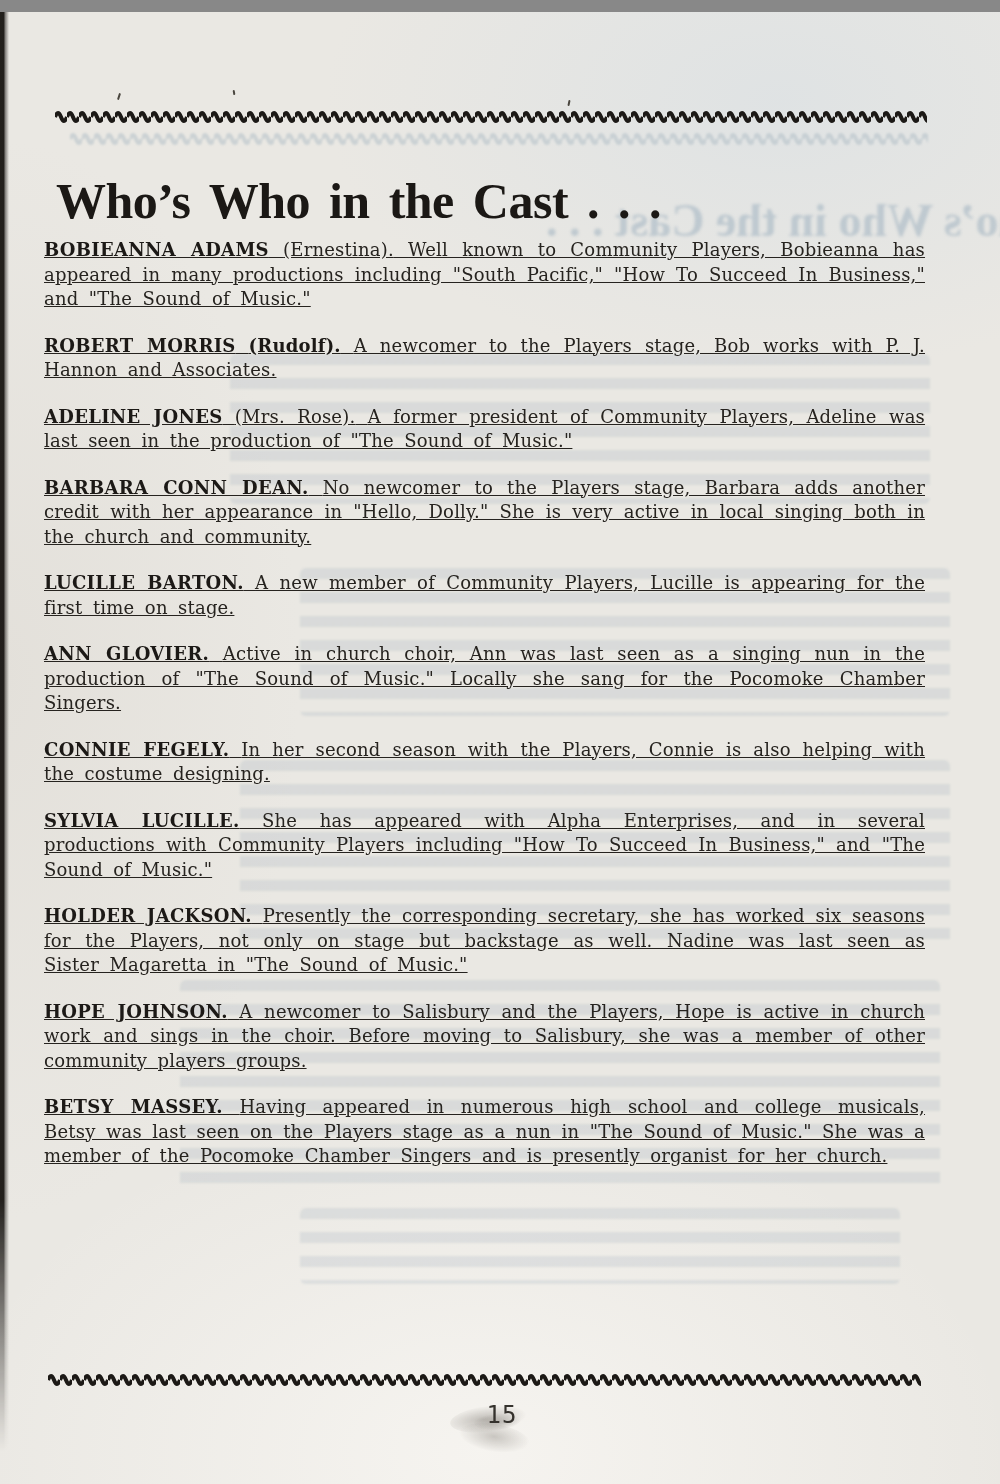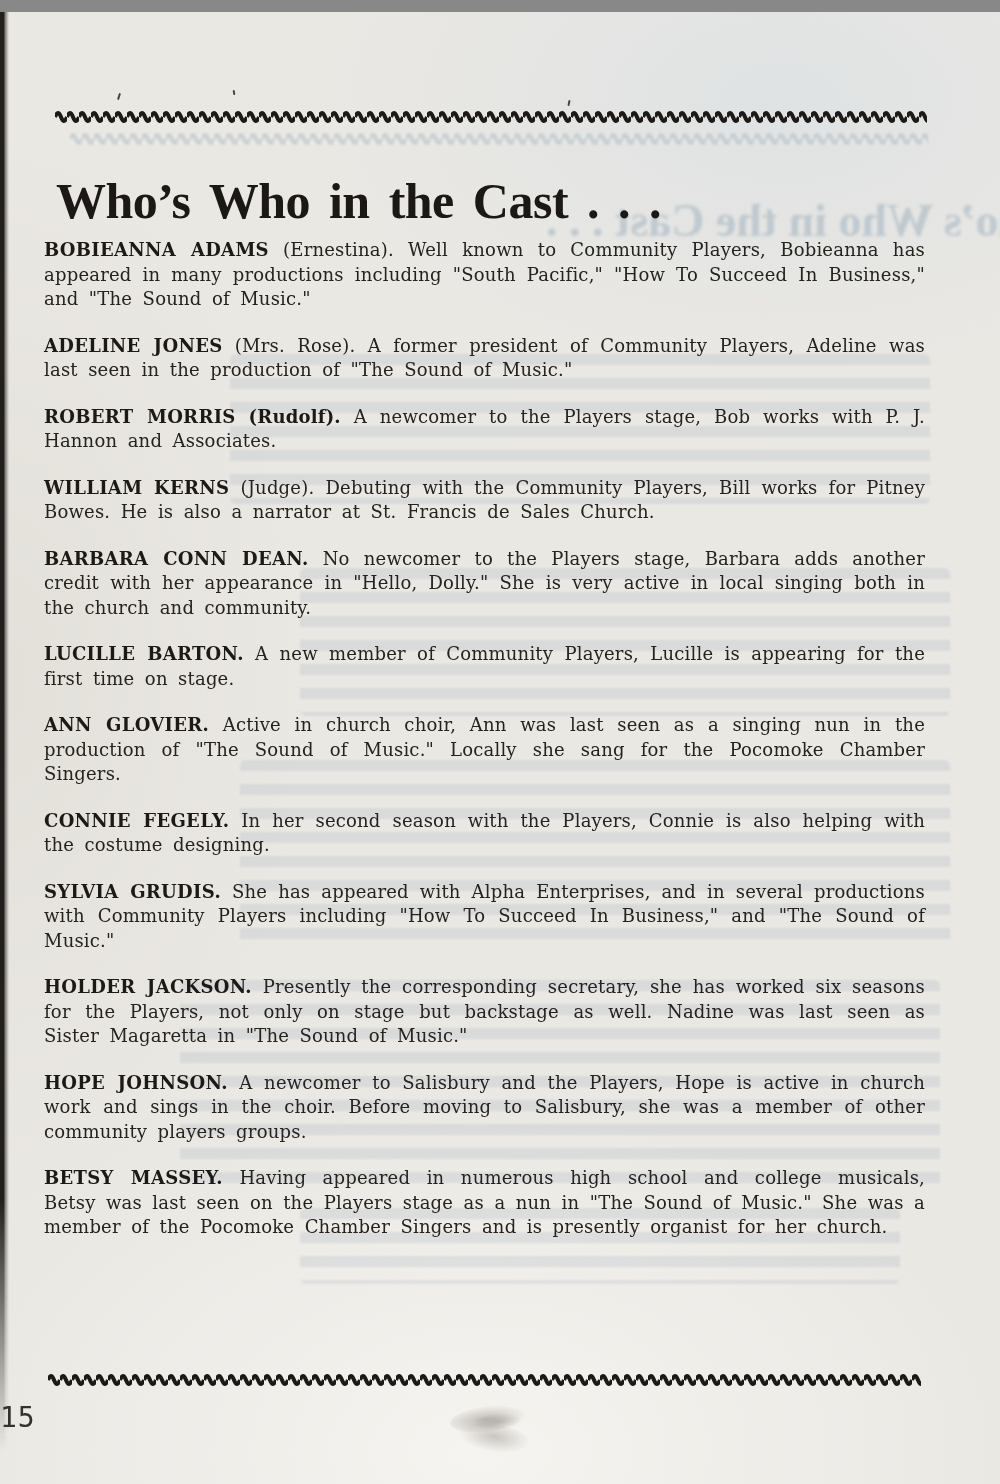--- a/index.html
+++ b/index.html
@@ -45,21 +45,21 @@
   .ghost-title{
     position:absolute;top:182px;right:-70px;
     font-family:"Liberation Serif", serif;
     font-weight:bold;font-size:46px;white-space:nowrap;
     color:rgba(139,162,181,.42);
     transform:scaleX(-1);
     filter:blur(1.4px);
     pointer-events:none;
   }
   .content{
-    position:absolute;left:44px;top:226px;width:881px;
+    position:absolute;left:44px;top:226px;width:881px;text-decoration:underline;
   }
   .entry{
     margin:0 0 22px 0;
     font-size:18px;line-height:24.5px;
     text-align:justify;
     word-spacing:4.5px;letter-spacing:.2px;
   }
   .ename{font-weight:bold;color:#1c1916;letter-spacing:.3px;}
   .erole{}
   .role-bold{font-weight:bold;color:#1c1916;}
@@ -84,23 +84,24 @@
   .smudge{position:absolute;pointer-events:none;filter:blur(.7px);}
   .smudge .blob{position:absolute;border-radius:50%;}
   .smudge .b1{left:0;top:2px;width:76px;height:26px;transform:rotate(-7deg);
     background:radial-gradient(ellipse at 45% 50%, rgba(116,111,104,.42), rgba(116,111,104,0) 72%);}
   .smudge .b2{left:8px;top:20px;width:72px;height:28px;transform:rotate(9deg);
     background:radial-gradient(ellipse at 50% 45%, rgba(130,125,118,.38), rgba(130,125,118,0) 70%);}
   .smudge .b3{left:24px;top:10px;width:46px;height:16px;transform:rotate(-4deg);
     background:radial-gradient(ellipse, rgba(110,105,98,.30), rgba(110,105,98,0) 75%);}
 
   .page-num{
-    position:absolute;left:0;top:1389px;width:988px;
+    position:absolute;left:8px;top:1389px;width:988px;
+    text-align:center;
     font-family:"DejaVu Sans Mono", monospace;
-    font-size:28px;color:#35322d;letter-spacing:1px;
+    font-size:24px;color:#35322d;letter-spacing:1px;
   }
 </style>
 </head>
 <body>
 
 <div class="page">
 
   <div class="edge-strip"></div>
   <div class="speck s1"></div>
   <div class="speck s2"></div>
@@ -131,35 +132,34 @@
   <div class="ghost-block g1"></div>
   <div class="ghost-block g2"></div>
   <div class="ghost-block g3"></div>
   <div class="ghost-block g4"></div>
   <div class="ghost-block g5"></div>
 
   <div class="content">
 
     <p class="entry"><span class="ename">BOBIEANNA ADAMS</span> <span class="erole">(Ernestina).</span> <span class="etext">Well known to Community Players, Bobieanna has appeared in many productions including "South Pacific," "How To Succeed In Business," and "The Sound of Music."</span></p>
 
+    <p class="entry"><span class="ename">ROBERT MORRIS</span> <span class="erole role-bold">(Rudolf).</span> <span class="etext">A newcomer to the Players stage, Bob works with P. J. Hannon and Associates.</span></p>
+
     <p class="entry"><span class="ename">ADELINE JONES</span> <span class="erole">(Mrs. Rose).</span> <span class="etext">A former president of Community Players, Adeline was last seen in the production of "The Sound of Music."</span></p>
 
-    <p class="entry"><span class="ename">ROBERT MORRIS</span> <span class="erole role-bold">(Rudolf).</span> <span class="etext">A newcomer to the Players stage, Bob works with P. J. Hannon and Associates.</span></p>
-
-    <p class="entry"><span class="ename">WILLIAM KERNS</span> <span class="erole">(Judge).</span> <span class="etext">Debuting with the Community Players, Bill works for Pitney Bowes. He is also a narrator at St. Francis de Sales Church.</span></p>
 
     <p class="entry"><span class="ename">BARBARA CONN DEAN.</span> <span class="etext">No newcomer to the Players stage, Barbara adds another credit with her appearance in "Hello, Dolly." She is very active in local singing both in the church and community.</span></p>
 
     <p class="entry"><span class="ename">LUCILLE BARTON.</span> <span class="etext">A new member of Community Players, Lucille is appearing for the first time on stage.</span></p>
 
     <p class="entry"><span class="ename">ANN GLOVIER.</span> <span class="etext">Active in church choir, Ann was last seen as a singing nun in the production of "The Sound of Music." Locally she sang for the Pocomoke Chamber Singers.</span></p>
 
     <p class="entry"><span class="ename">CONNIE FEGELY.</span> <span class="etext">In her second season with the Players, Connie is also helping with the costume designing.</span></p>
 
-    <p class="entry"><span class="ename">SYLVIA GRUDIS.</span> <span class="etext">She has appeared with Alpha Enterprises, and in several productions with Community Players including "How To Succeed In Business," and "The Sound of Music."</span></p>
+    <p class="entry"><span class="ename">SYLVIA LUCILLE.</span> <span class="etext">She has appeared with Alpha Enterprises, and in several productions with Community Players including "How To Succeed In Business," and "The Sound of Music."</span></p>
 
 
     <p class="entry"><span class="ename">HOLDER JACKSON.</span> <span class="etext">Presently the corresponding secretary, she has worked six seasons for the Players, not only on stage but backstage as well. Nadine was last seen as Sister Magaretta in "The Sound of Music."</span></p>
 
     <p class="entry"><span class="ename">HOPE JOHNSON.</span> <span class="etext">A newcomer to Salisbury and the Players, Hope is active in church work and sings in the choir. Before moving to Salisbury, she was a member of other community players groups.</span></p>
 
 
     <p class="entry"><span class="ename">BETSY MASSEY.</span> <span class="etext">Having appeared in numerous high school and college musicals, Betsy was last seen on the Players stage as a nun in "The Sound of Music." She was a member of the Pocomoke Chamber Singers and is presently organist for her church.</span></p>
 
   </div>

